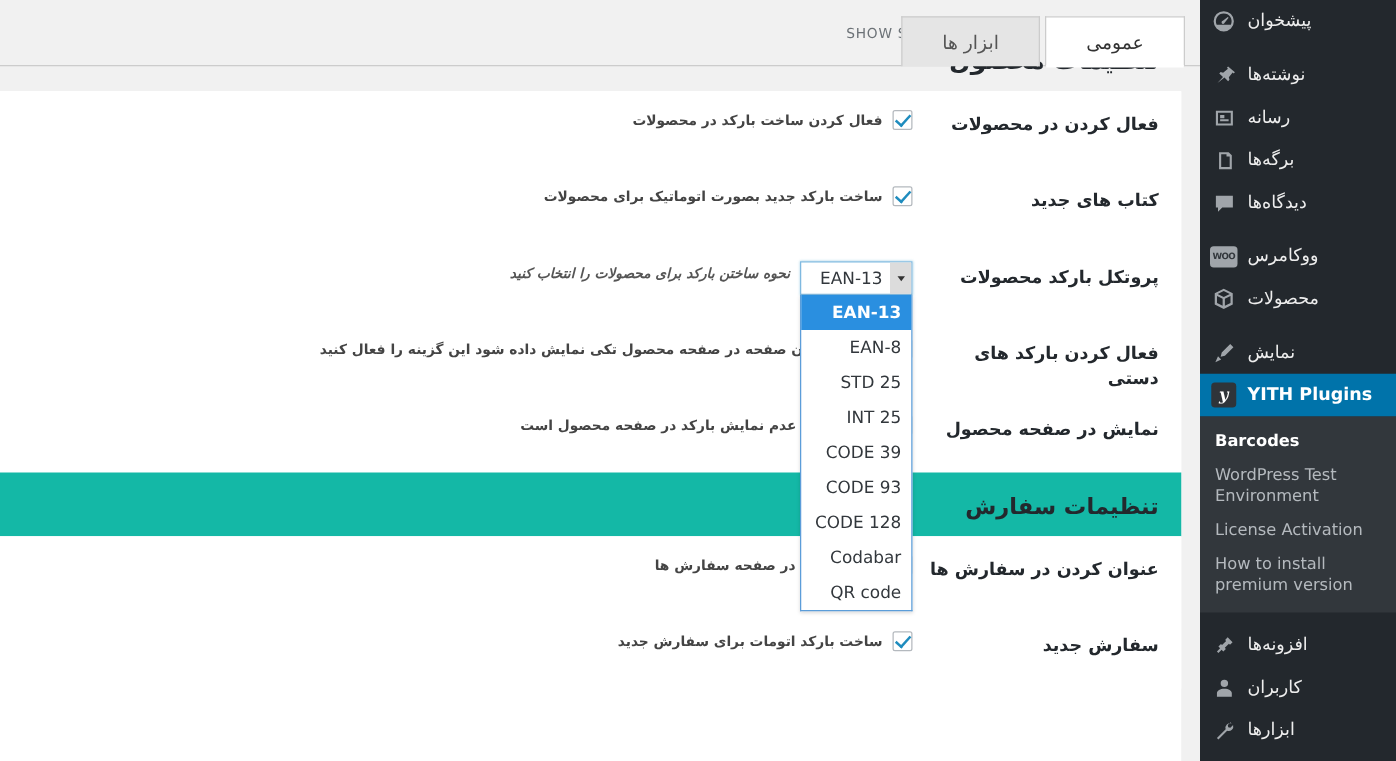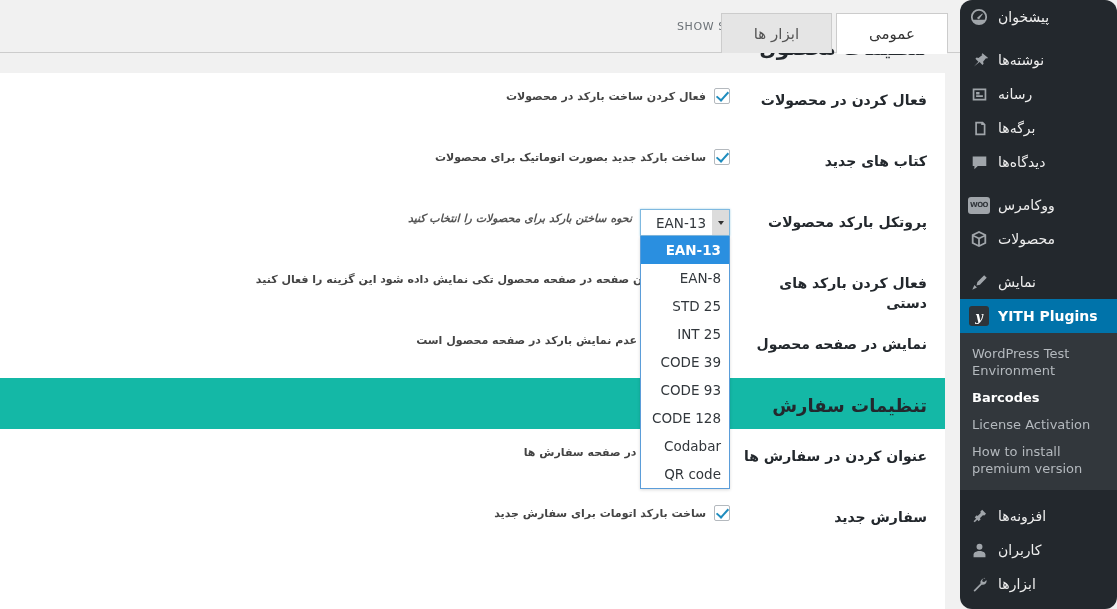--- a/index.html
+++ b/index.html
@@ -15,21 +15,20 @@
   #root { position: relative; width: 1117px; height: 609px; }
 
   
   .adminmenu {
     position: absolute; top: 0; right: 0;
     width: 157px; height: 609px;
     background: #23282d;
     color: #eee;
     font-size: 14px;
     overflow: hidden;
-    border-radius: 12px;
   }
   .menu-item {
     display: flex; align-items: center; justify-content: flex-start;
     flex-direction: row;
     padding: 0 10px 0 8px;
     height: 34px;
     color: #eee;
     position: relative;
   }
   .menu-item .mi-icon {
@@ -521,22 +520,22 @@
     </div>
 
     <div class="menu-item current">
       <span class="mi-label">YITH Plugins</span>
       <span class="mi-icon">
         <span class="yith-badge">y</span>
       </span>
     </div>
 
     <div class="submenu">
+      <div class="submenu-item active">Barcodes</div>
       <div class="submenu-item">WordPress Test Environment</div>
-      <div class="submenu-item active">Barcodes</div>
       <div class="submenu-item">License Activation</div>
       <div class="submenu-item">How to install premium version</div>
     </div>
 
     <div class="menu-sep"></div>
 
     <div class="menu-item">
       <span class="mi-label">افزونه‌ها</span>
       <span class="mi-icon">
         <svg width="17" height="17" viewBox="0 0 20 20" fill="currentColor">

